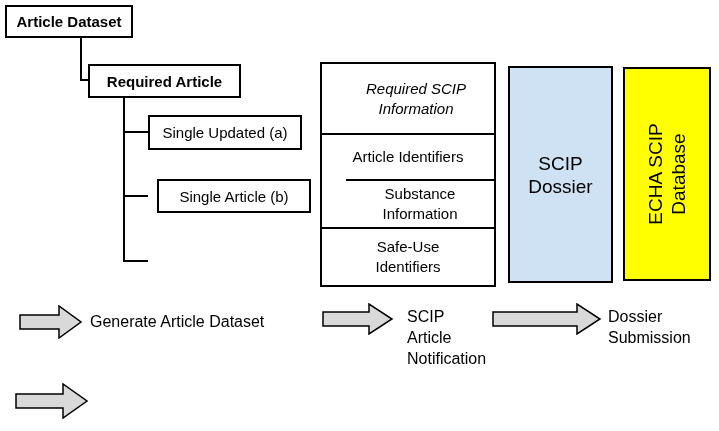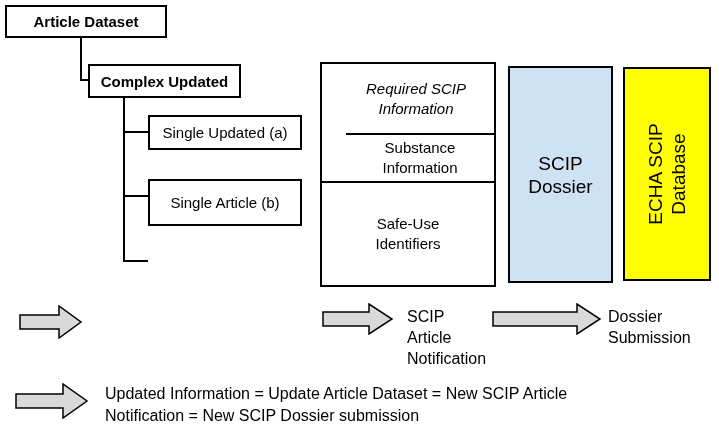--- a/index.html
+++ b/index.html
@@ -38,69 +38,69 @@
     font-size:19px;line-height:23px;white-space:pre-line;}
   .arrow{position:absolute;}
   .flow-label{position:absolute;font-size:16px;line-height:21px;white-space:pre-line;}
   .note-label{position:absolute;font-size:16px;line-height:22px;white-space:pre-line;}
 </style>
 </head>
 <body>
 
 <div class="canvas">
 
-  <div class="box bold" style="left:5px;top:5px;width:162px;height:33px;">Article Dataset</div>
+  <div class="box bold" style="left:5px;top:5px;width:128px;height:33px;">Article Dataset</div>
 
-  <div class="box bold" style="left:88px;top:64px;width:153px;height:34px;">Complex Updated</div>
+  <div class="box bold" style="left:88px;top:64px;width:153px;height:34px;">Required Article</div>
 
   <div class="box" style="left:148px;top:115px;width:154px;height:35px;">Single Updated (a)</div>
 
-  <div class="box" style="left:148px;top:179px;width:154px;height:47px;">Single Article (b)</div>
+  <div class="box" style="left:157px;top:179px;width:154px;height:34px;">Single Article (b)</div>
 
 
   <div class="line" style="left:80px;top:38px;width:2px;height:43px;"></div>
   <div class="line" style="left:80px;top:79px;width:8px;height:2px;"></div>
   <div class="line" style="left:123px;top:98px;width:2px;height:164px;"></div>
   <div class="line" style="left:125px;top:131px;width:23px;height:2px;"></div>
   <div class="line" style="left:125px;top:195px;width:23px;height:2px;"></div>
   <div class="line" style="left:125px;top:260px;width:23px;height:2px;"></div>
 
   <div class="info-table" style="left:320px;top:62px;width:176px;height:225px;">
     <div class="info-row info-header">Required SCIP
 Information</div>
+    <div class="info-row r2">Article Identifiers</div>
     <div class="info-row r3">Substance
 Information</div>
     <div class="info-row r4">Safe-Use
 Identifiers</div>
   </div>
 
   <div class="big-box" style="left: 508px; top: 66px; width: 105px; height: 217px; background: rgb(207, 226, 243);">SCIP
 Dossier</div>
 
   <div class="big-box" style="left: 623px; top: 67px; width: 88px; height: 214px; background: rgb(255, 255, 0);">
     <div class="rot-wrap">ECHA SCIP
 Database</div>
   </div>
 
   <svg class="arrow" style="left:19px;top:305px;" width="64" height="34" viewBox="0 0 64 34">
     <polygon points="1,10 40,10 40,1 62,17 40,33 40,24 1,24" stroke="#000" stroke-width="1.5" fill="#d9d9d9"></polygon>
   </svg>
+  <div class="flow-label" style="left:90px;top:311px;">Generate Article Dataset</div>
 
   <svg class="arrow" style="left:322px;top:303px;" width="72" height="32" viewBox="0 0 72 32">
     <polygon points="1,9 47,9 47,1 70,16 47,31 47,23 1,23" stroke="#000" stroke-width="1.5" fill="#d9d9d9"></polygon>
   </svg>
   <div class="flow-label" style="left:407px;top:306px;">SCIP
 Article
 Notification</div>
 
   <svg class="arrow" style="left:492px;top:303px;" width="110" height="32" viewBox="0 0 110 32">
     <polygon points="1,9 85,9 85,1 108,16 85,31 85,23 1,23" stroke="#000" stroke-width="1.5" fill="#d9d9d9"></polygon>
   </svg>
   <div class="flow-label" style="left:608px;top:306px;">Dossier
 Submission</div>
 
   <svg class="arrow" style="left:15px;top:383px;" width="74" height="36" viewBox="0 0 74 36">
     <polygon points="1,11 48,11 48,1 72,18 48,35 48,25 1,25" stroke="#000" stroke-width="1.5" fill="#d9d9d9"></polygon>
   </svg>
-  <div class="note-label" style="left:105px;top:383px;width:560px;">Updated Information = Update Article Dataset = New SCIP Article
-Notification = New SCIP Dossier submission</div>
 
 </div>
 
 </body></html>

